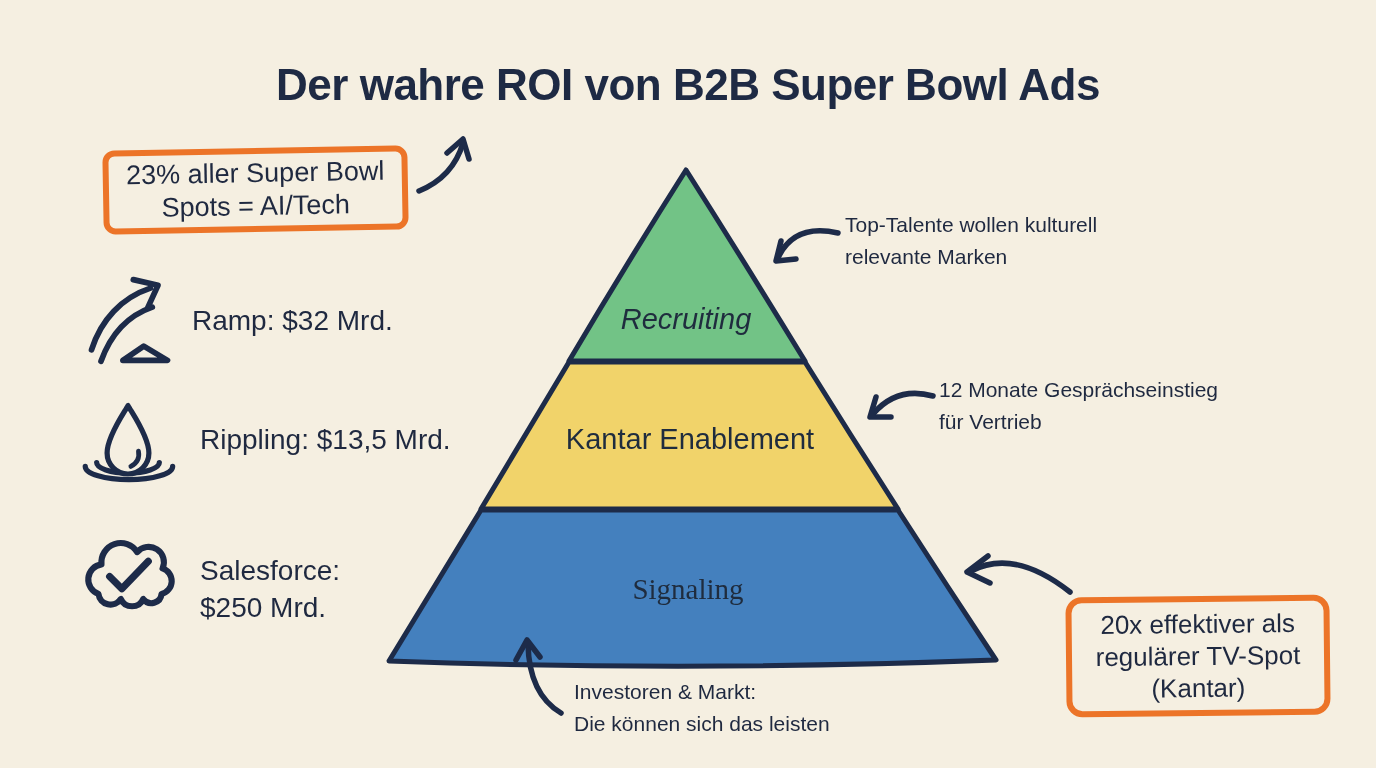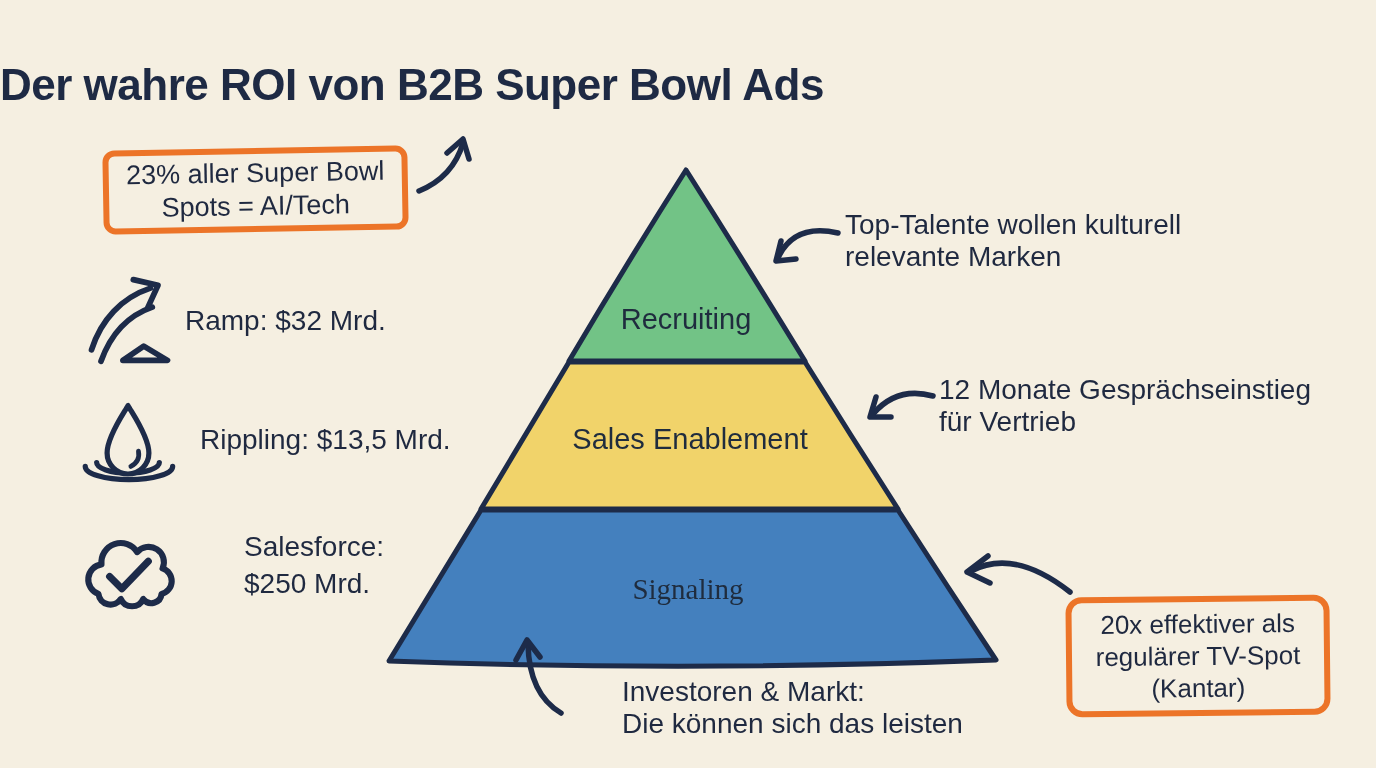--- a/index.html
+++ b/index.html
@@ -7,20 +7,21 @@
     position:relative;
     width:1376px;height:768px;
     background:#F5EFE1;
     overflow:hidden;
     font-family:"Liberation Sans", sans-serif;
     color:#1E2A44;
   }
   .abs{position:absolute;}
   #title{
     left:0;top:60px;width:1376px;
+    text-align:center;
     font-size:44px;font-weight:700;
     letter-spacing:-0.5px;
     color:#1E2A44;
   }
   .callout{
     border:6px solid #EC7428;
     border-radius:12px;
     text-align:center;
     font-size:27px;
     line-height:33px;
@@ -44,21 +45,21 @@
     color:#1F2940;
     white-space:nowrap;
   }
   .pyr-label{
     text-align:center;
     font-size:29px;
     font-weight:500;
     color:#1F2C3E;
   }
   .annotation{
-    font-size:28px;
+    font-size:21px;
     line-height:32px;
     color:#1F2940;
   }
   svg{display:block;}
   .ink-stroke{stroke:#1D2B49;fill:none;stroke-linecap:round;stroke-linejoin:round;}
 </style>
 </head>
 <body>
 
 <div id="canvas">
@@ -100,42 +101,42 @@
   <div id="callout-ai" class="abs callout">
     <span>23% aller Super Bowl<br>Spots = AI/Tech</span>
   </div>
 
   <svg class="abs" style="left:82px;top:272px;" width="95" height="95" viewBox="0 0 100 100">
     <path class="ink-stroke" stroke-width="6" d="M 10 82 C 20 50 42 27 72 17"></path>
     <path class="ink-stroke" stroke-width="6" d="M 20 94 C 30 66 48 46 74 37"></path>
     <polyline class="ink-stroke" stroke-width="6" points="54 8 80 14 69 38"></polyline>
     <path class="ink-stroke" stroke-width="6" d="M 43 93 L 65 78 L 90 93 Z"></path>
   </svg>
-  <div class="abs stat-label" style="left:185px;top:302px;">Ramp: $32 Mrd.</div>
+  <div class="abs stat-label" style="left:192px;top:302px;">Ramp: $32 Mrd.</div>
 
   <svg class="abs" style="left:78px;top:398px;" width="100" height="95" viewBox="0 0 100 100">
     <path class="ink-stroke" stroke-width="5.5" d="M 17 68 A 33 11 0 0 0 83 68"></path>
     <path class="ink-stroke" stroke-width="5.5" d="M 5 72 A 46 14 0 0 0 97 72"></path>
     <path class="ink-stroke" stroke-width="5.5" fill="#F5EFE1" d="M 50 8 C 47 14 28 40 28 58 A 22 22 0 0 0 72 58 C 72 40 53 14 50 8 Z" style="fill:#F5EFE1;"></path>
     <path class="ink-stroke" stroke-width="5" d="M 61 56 Q 63 67 53 72"></path>
   </svg>
   <div class="abs stat-label" style="left:200px;top:421px;">Rippling: $13,5 Mrd.</div>
 
   <svg class="abs" style="left:74px;top:528px;" width="112" height="88" viewBox="0 0 110 85">
     <path class="ink-stroke" stroke-width="6" d="M 24 64 A 15 15 0 0 1 27 35 A 19 19 0 0 1 62 23 A 15 15 0 0 1 87 39 A 13 13 0 0 1 86 64 A 10 10 0 0 1 68 69 A 12 12 0 0 1 46 69 A 12 12 0 0 1 24 64 Z"></path>
     <path class="ink-stroke" stroke-width="7" d="M 35 47 L 47 59 L 73 32"></path>
   </svg>
-  <div class="abs stat-label" style="left:200px;top:528px;margin-left:44px;">Salesforce:<br>$250 Mrd.</div>
+  <div class="abs stat-label" style="left:200px;top:552px;">Salesforce:<br>$250 Mrd.</div>
 
-  <div class="abs pyr-label" style="left:586px;top:303px;width:200px;">Recruiting</div>
-  <div class="abs pyr-label" style="left:540px;top:423px;width:300px;">Sales Enablement</div>
+  <div class="abs pyr-label" style="left:586px;top:303px;width:200px;font-style:italic;">Recruiting</div>
+  <div class="abs pyr-label" style="left:540px;top:423px;width:300px;">Kantar Enablement</div>
   <div class="abs pyr-label" style="left:588px;top:573px;width:200px;font-family:Liberation Serif, serif;">Signaling</div>
 
   <div class="abs annotation" style="left:845px;top:209px;width:380px;">Top-Talente wollen kulturell<br>relevante Marken</div>
   <div class="abs annotation" style="left:939px;top:374px;width:400px;">12 Monate Gesprächseinstieg<br>für Vertrieb</div>
 
   <div id="callout-kantar" class="abs callout">
     <span>20x effektiver als<br>regulärer TV-Spot<br>(Kantar)</span>
   </div>
 
-  <div class="abs annotation" style="left:574px;top:676px;width:420px;margin-left:48px;">Investoren &amp; Markt:<br>Die können sich das leisten</div>
+  <div class="abs annotation" style="left:574px;top:676px;width:420px;">Investoren &amp; Markt:<br>Die können sich das leisten</div>
 
 </div>
 
 </body></html>

